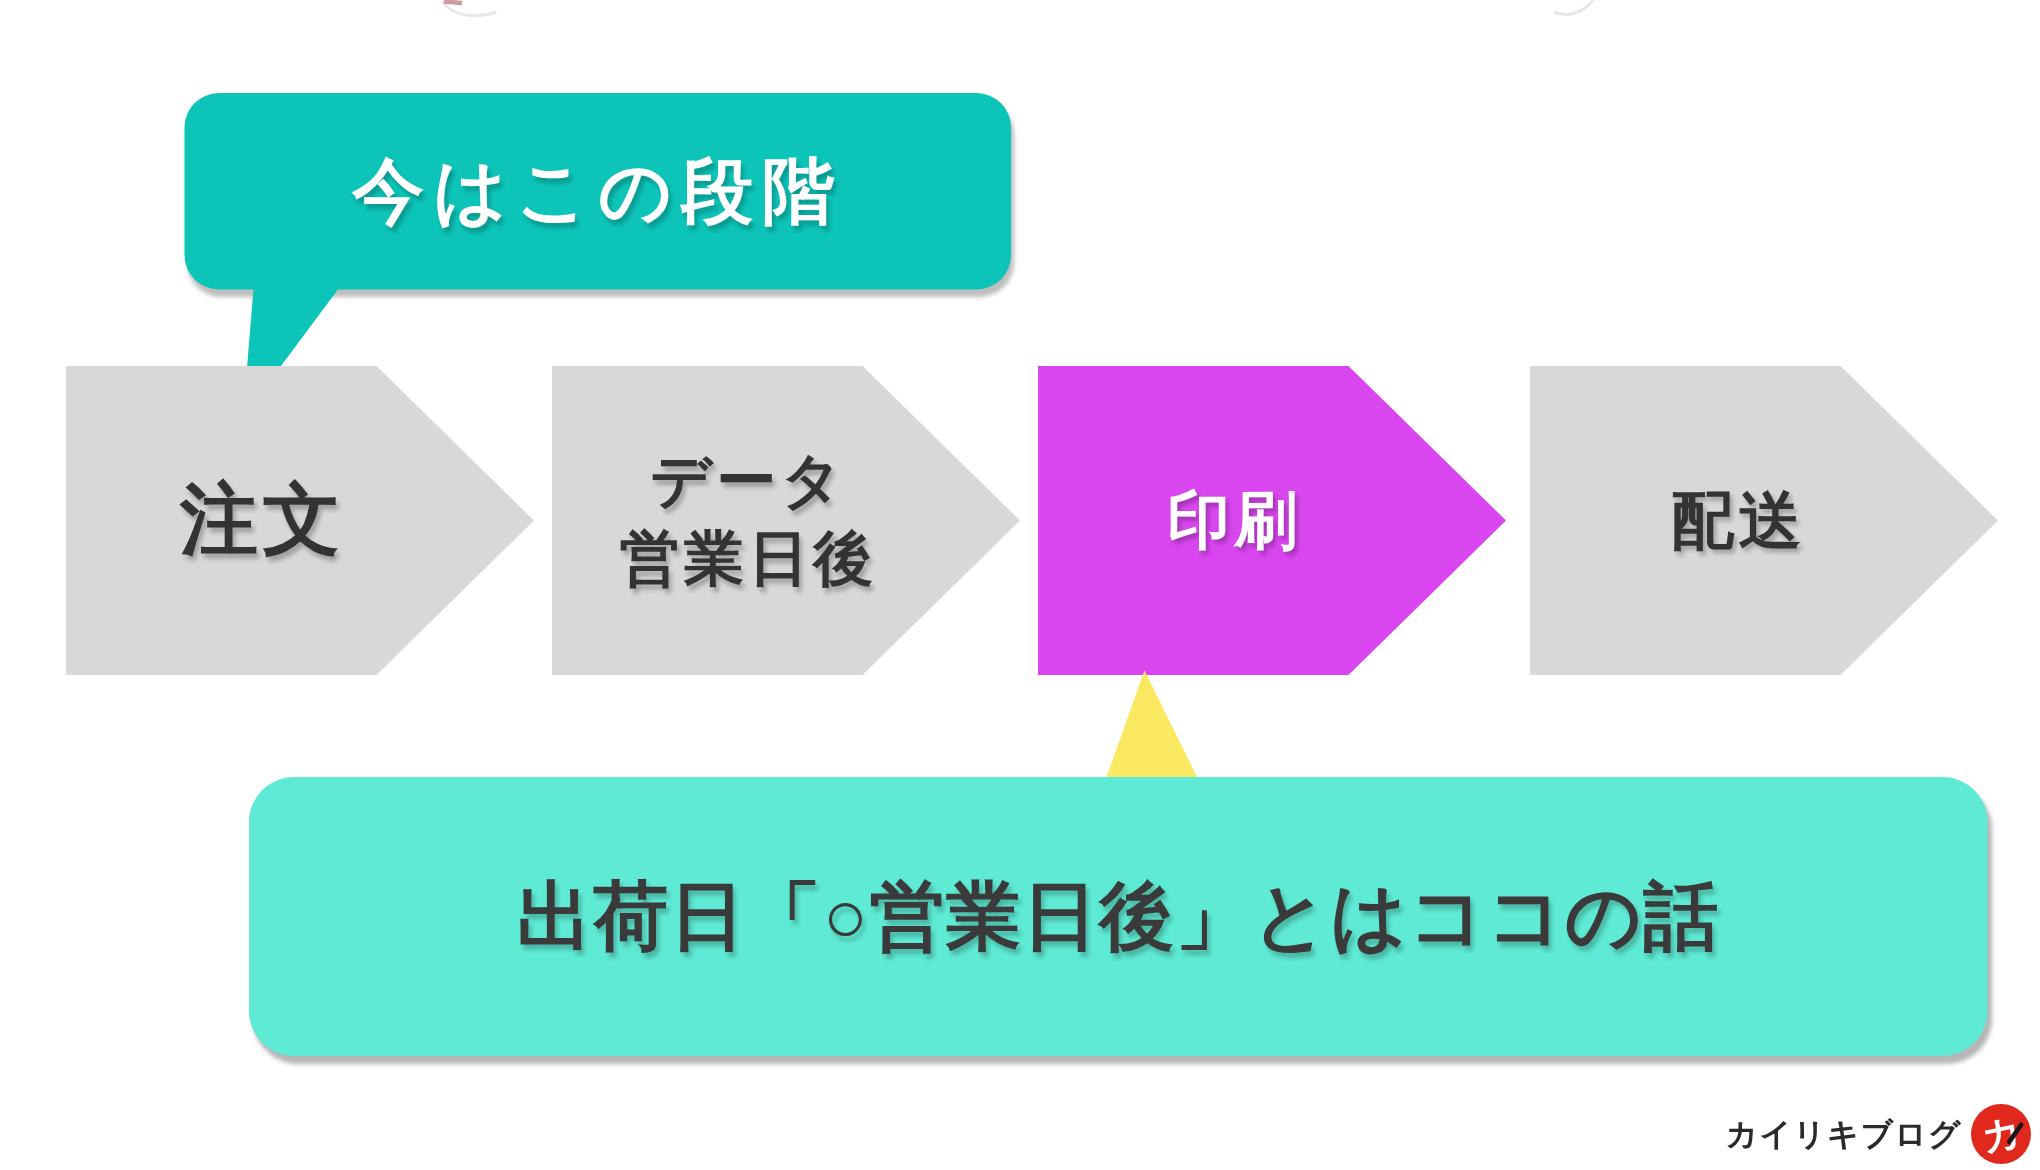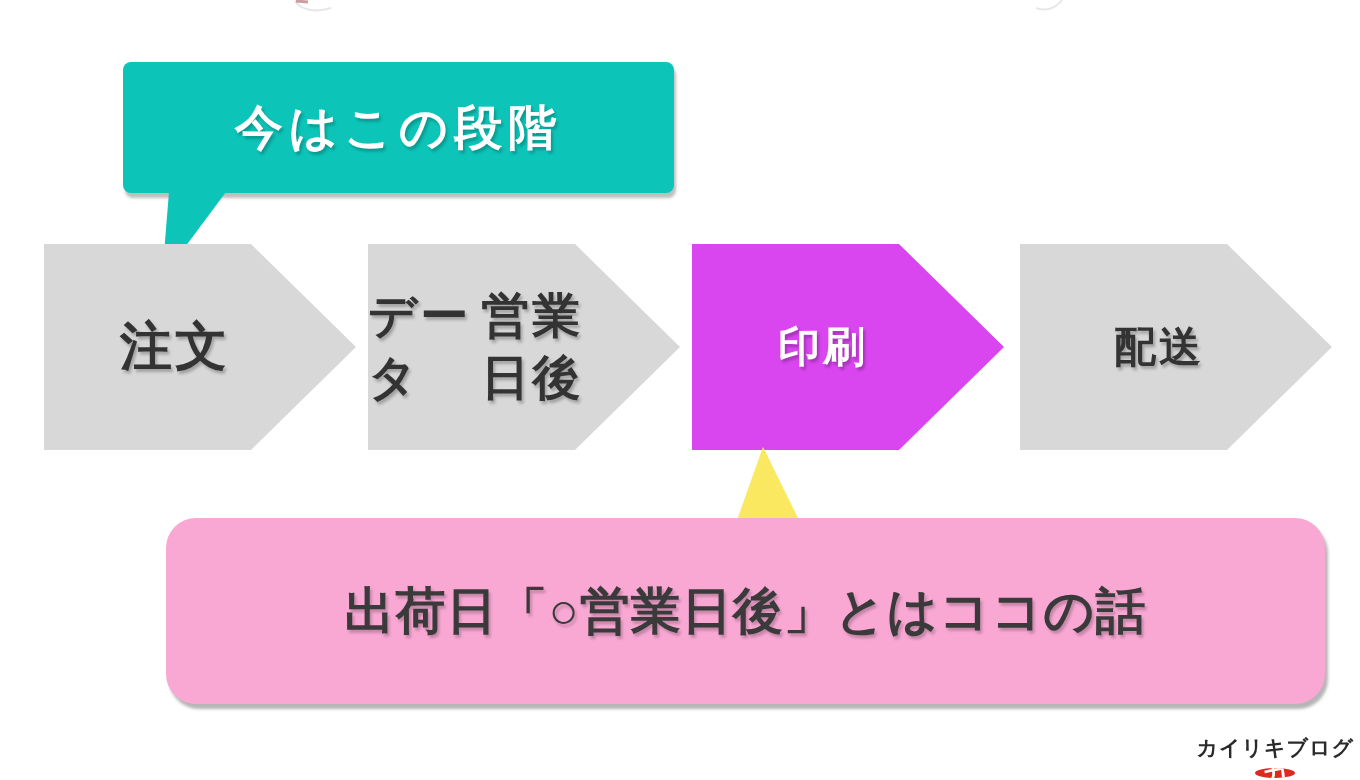--- a/index.html
+++ b/index.html
@@ -9,21 +9,21 @@
     font-family:"Liberation Sans","DejaVu Sans",sans-serif;
   }
   .stage{position:absolute;inset:0;}
 
   
   .top-remnants{position:absolute;left:0;top:0;width:1360px;height:20px;pointer-events:none;}
 
   
   .callout-top{
     position:absolute;left:123px;top:62px;width:551px;height:131px;
-    background:#0cc4b8;border-radius:8px;
+    background:#0cc4b8;border-radius:23px;
     display:flex;align-items:center;justify-content:center;
     box-shadow:2px 5px 3px rgba(110,110,110,0.45);
   }
   .callout-top .txt{
     color:#ffffff;font-size:48px;font-weight:900;letter-spacing:6px;
     text-shadow:2px 3px 3px rgba(0,0,0,0.22);
   }
   .tail-svg{position:absolute;pointer-events:none;}
 
   
@@ -34,38 +34,38 @@
     display:flex;align-items:center;justify-content:center;
     box-sizing:border-box;padding-right:50px;
     color:#333333;font-weight:900;font-size:42px;letter-spacing:3px;
     text-shadow:2px 3px 3px rgba(0,0,0,0.25);
   }
   .arrow.highlight{background:#d946ef;color:#ffffff;}
   #arrow-1{left:44px;}
   #arrow-2{left:368px;}
   #arrow-3{left:692px;}
   #arrow-4{left:1020px;padding-left:16px;}
-  .two-line{display:flex;align-items:center;line-height:1.3;font-size:48px;}
+  .two-line{display:flex;flex-direction:column;align-items:center;line-height:1.3;font-size:40px;}
 
   
   .callout-bottom{
     position:absolute;left:166px;top:518px;width:1159px;height:186px;
-    background:#f9a8d4;border-radius:30px;
+    background:#5eead4;border-radius:30px;
     display:flex;align-items:center;justify-content:center;
     box-shadow:3px 5px 3px rgba(110,110,110,0.5);
   }
   .callout-bottom .txt{
     color:#3a3a3a;font-size:50px;font-weight:900;letter-spacing:1px;
     text-shadow:2px 3px 3px rgba(0,0,0,0.22);
   }
 
   
   .branding{
     position:absolute;top:734px;right:6px;height:44px;
-    display:flex;align-items:center;gap:6px;flex-direction:column;
+    display:flex;align-items:center;gap:6px;
   }
   .brand-name{
     color:#2a2a2a;font-size:21px;font-weight:900;letter-spacing:1px;
   }
   .brand-logo{
     position:relative;width:40px;height:40px;border-radius:50%;
     background:#e0281c;display:flex;align-items:center;justify-content:center;
     overflow:hidden;
   }
   .brand-logo .glyph{

